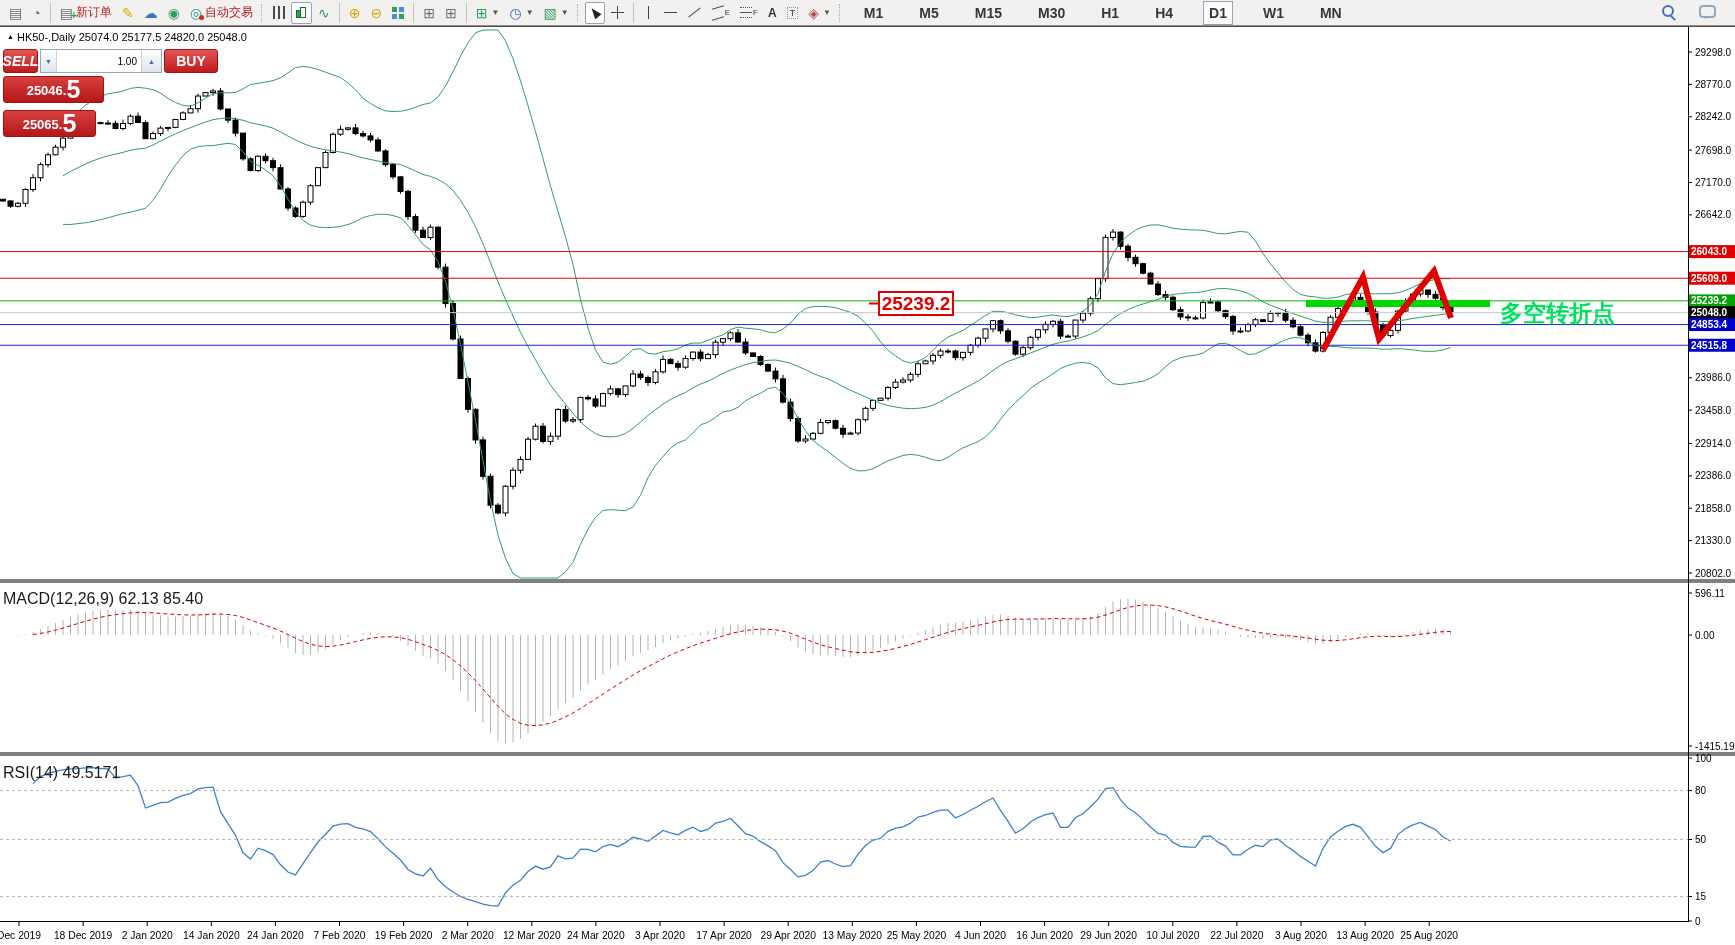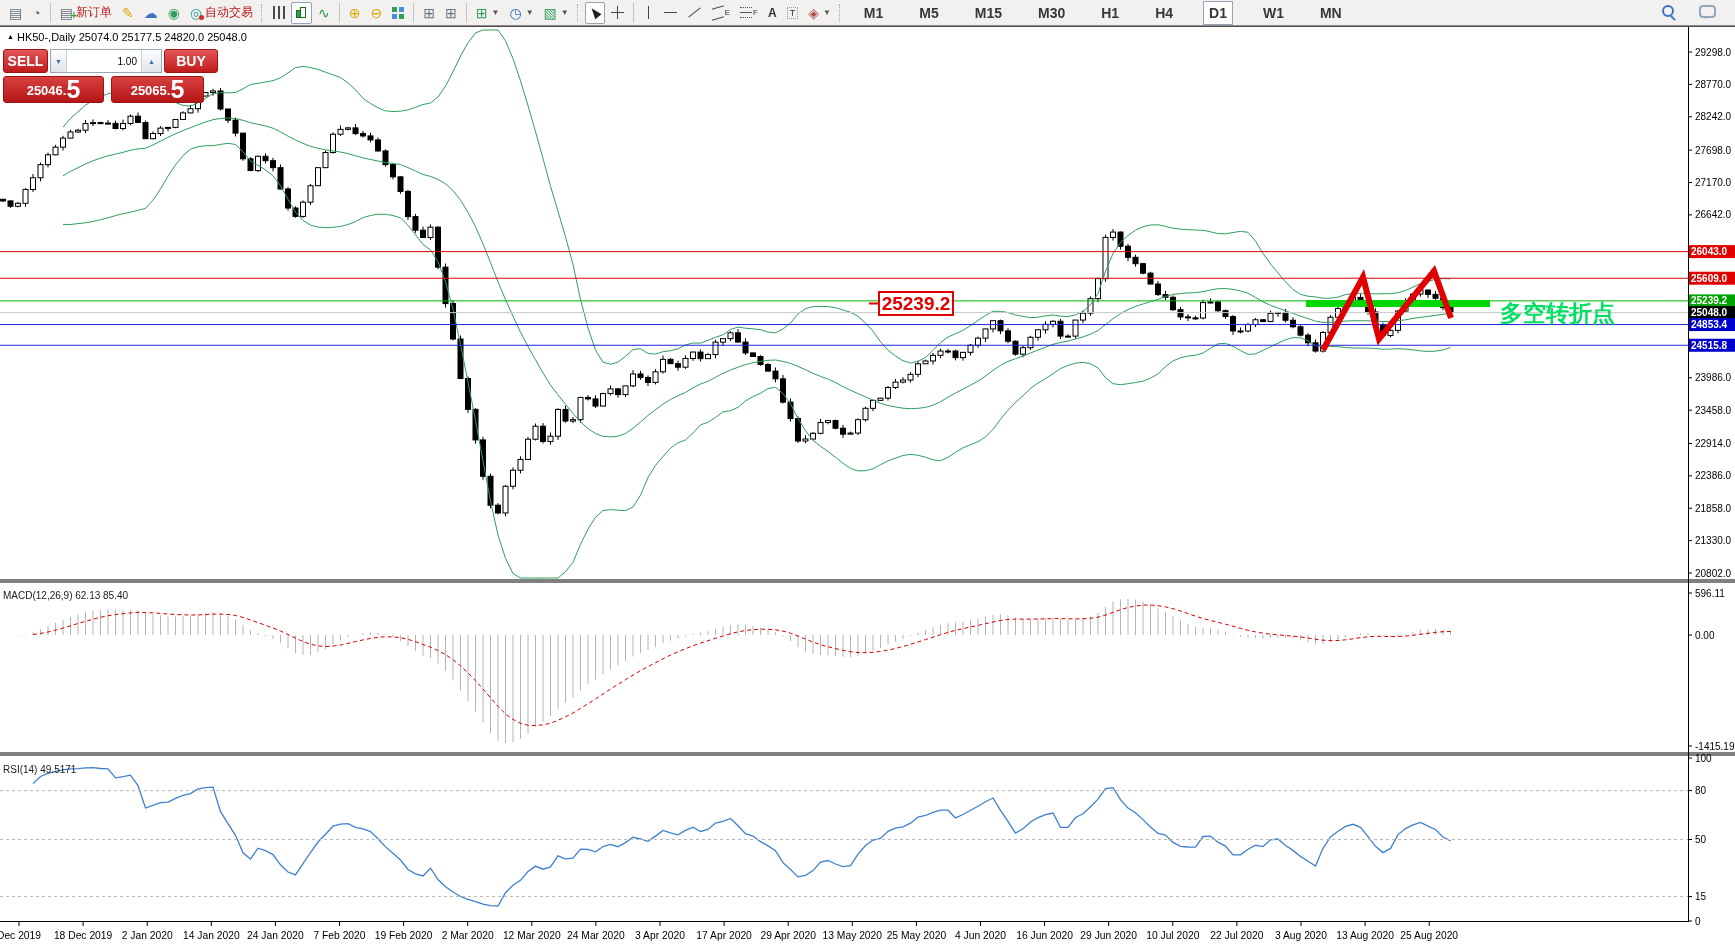--- a/index.html
+++ b/index.html
@@ -44,34 +44,34 @@
   .ic-chat{width:13px;height:9px;border:2px solid #93a7bc;border-radius:4px;position:relative;margin-bottom:3px;}
   .ic-chat::after{content:"";position:absolute;left:2px;bottom:-6px;border:3px solid transparent;border-top-color:#93a7bc;}
   .tf{font-size:14px;font-weight:bold;color:#33383d;padding:3px 5px;margin:0 12px;border:1px solid transparent;}
   .tf.active{background:#fcfcfc;border:1px solid #96a4b5;}
   .right-icons{margin-left:auto;display:flex;align-items:center;gap:12px;padding-right:10px;}
   
   .chart-area{position:absolute;left:0;top:26px;width:1735px;height:919px;background:#fff;border-top:1px solid #4e4e4e;}
   svg.canvas{position:absolute;left:0;top:0;z-index:1;}
   .symbol-info{position:absolute;left:7px;top:31px;z-index:10;font-size:11px;color:#000;}
   .symbol-info .mk{font-size:7px;vertical-align:2px;color:#000;margin-right:3px;}
-  .panel-label{position:absolute;left:3px;z-index:10;font-size:10px;color:#1a1a1a;}
+  .panel-label{position:absolute;left:3px;z-index:10;font-size:16px;color:#1a1a1a;}
   
   .trade{position:absolute;left:3px;top:49px;width:215px;z-index:20;font-family:"Liberation Sans",sans-serif;}
   .trade .row1{display:flex;height:24px;}
   .btn-red{background:linear-gradient(#e25555,#c01c1c);border:1px solid #9d1212;border-radius:3px;
            color:#fff;font-size:14px;font-weight:bold;display:flex;align-items:center;justify-content:center;box-sizing:border-box;}
-  .sellb{width:45px;}
+  .sellb{width:35px;font-style:italic;}
   .buyb{width:54px;}
   .spin{flex:1;display:flex;margin:0 2px;border:1px solid #9aa6b2;background:#fff;box-sizing:border-box;}
   .spin .sb{width:15px;display:flex;align-items:center;justify-content:center;background:linear-gradient(#fdfdfd,#dfe5ec);
             color:#3b6ea5;font-size:7px;border-right:1px solid #c9d2dc;}
   .spin .sb.up{border-right:none;border-left:1px solid #c9d2dc;width:19px;}
   .spin .val{flex:1;display:flex;align-items:center;justify-content:flex-end;padding-right:4px;font-size:10px;color:#000;}
-  .prices{display:flex;margin-top:3px;gap:7px;}
+  .prices{display:flex;margin-top:3px;gap:7px;flex-direction:column;}
   .pbox{height:27px;background:linear-gradient(#d84040,#b51616);border:1px solid #9d1212;border-radius:3px;color:#fff;
         display:flex;align-items:flex-end;justify-content:center;padding-bottom:1px;box-sizing:border-box;}
   .pbox .small{font-size:13px;font-weight:bold;line-height:20px;}
   .pbox .big{font-size:25px;font-weight:bold;line-height:24px;}
   .pbox.sell{width:101px;}
   .pbox.buy{width:93px;}
 </style>
 </head>
 <body>
 

